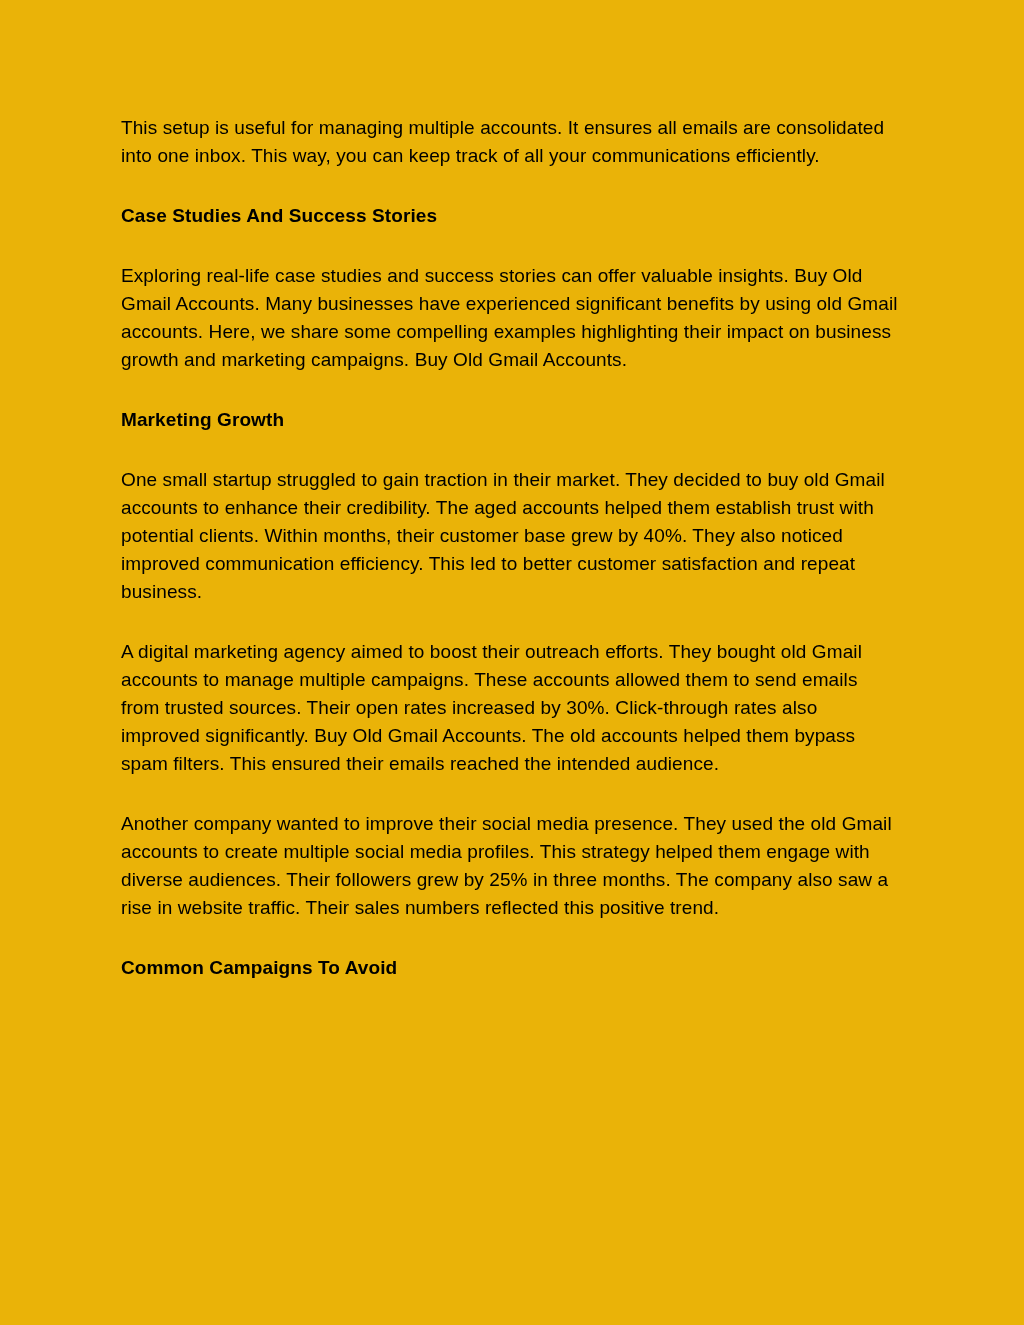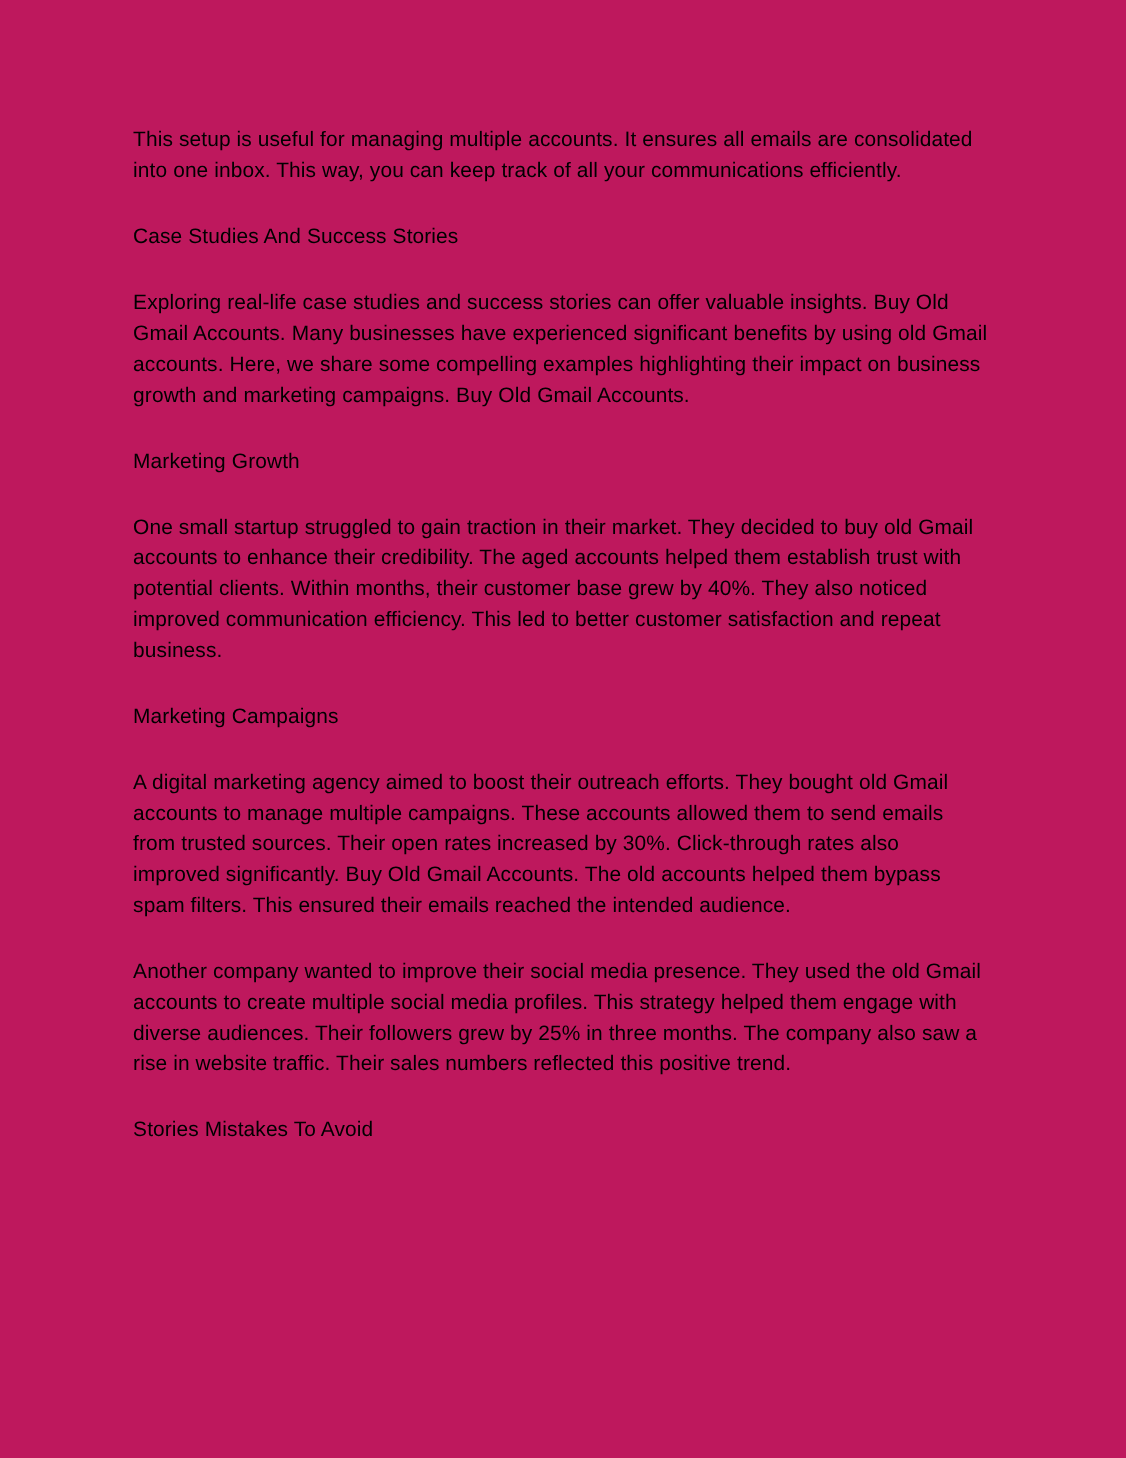--- a/index.html
+++ b/index.html
@@ -11,37 +11,37 @@
     width: 1024px;
     height: 1325px;
     font-family: "Liberation Sans", "DejaVu Sans", sans-serif;
     color: #000000;
     overflow: hidden;
   }
   .doc-page {
     box-sizing: border-box;
     width: 1024px;
     height: 1325px;
-    background: #be185d;
+    background: #eab308;
     padding: 114px 120px 0 121px;
   }
   .doc-content {
     width: 780px;
   }
   .doc-paragraph {
     font-size: 19px;
     line-height: 28px;
     font-weight: 400;
     margin: 0 0 32px 0;
     letter-spacing: 0.1px;
   }
   .doc-heading {
     font-size: 19px;
     line-height: 28px;
-    font-weight: 400;
+    font-weight: 700;
     margin: 0 0 32px 0;
     letter-spacing: 0.1px;
   }
   .doc-link {
     color: #000000;
     text-underline-offset: 3px;
     cursor: pointer;
   }
 </style>
 </head>
@@ -53,22 +53,21 @@
     <p class="doc-paragraph">This setup is useful for managing multiple accounts. It ensures all emails are consolidated into one inbox. This way, you can keep track of all your communications efficiently.</p>
 
     <p class="doc-heading">Case Studies And Success Stories</p>
 
     <p class="doc-paragraph"><span>Exploring real-life case studies and success stories can offer valuable insights. Buy Old Gmail Accounts. Many businesses have experienced significant benefits by using old Gmail accounts. Here, we share some compelling examples highlighting their impact on business growth and marketing campaigns. Buy Old </span><a class="doc-link">Gmail Accounts</a><span>.</span></p>
 
     <p class="doc-heading">Marketing Growth</p>
 
     <p class="doc-paragraph">One small startup struggled to gain traction in their market. They decided to buy old Gmail accounts to enhance their credibility. The aged accounts helped them establish trust with potential clients. Within months, their customer base grew by 40%. They also noticed improved communication efficiency. This led to better customer satisfaction and repeat business.</p>
 
-    <p class="doc-heading">Marketing Campaigns</p>
 
     <p class="doc-paragraph">A digital marketing agency aimed to boost their outreach efforts. They bought old Gmail accounts to manage multiple campaigns. These accounts allowed them to send emails from trusted sources. Their open rates increased by 30%. Click-through rates also improved significantly. Buy Old Gmail Accounts. The old accounts helped them bypass spam filters. This ensured their emails reached the intended audience.</p>
 
     <p class="doc-paragraph">Another company wanted to improve their social media presence. They used the old Gmail accounts to create multiple social media profiles. This strategy helped them engage with diverse audiences. Their followers grew by 25% in three months. The company also saw a rise in website traffic. Their sales numbers reflected this positive trend.</p>
 
-    <p class="doc-heading">Stories Mistakes To Avoid</p>
+    <p class="doc-heading">Common Campaigns To Avoid</p>
 
   </div>
 </div>
 
 </body></html>

